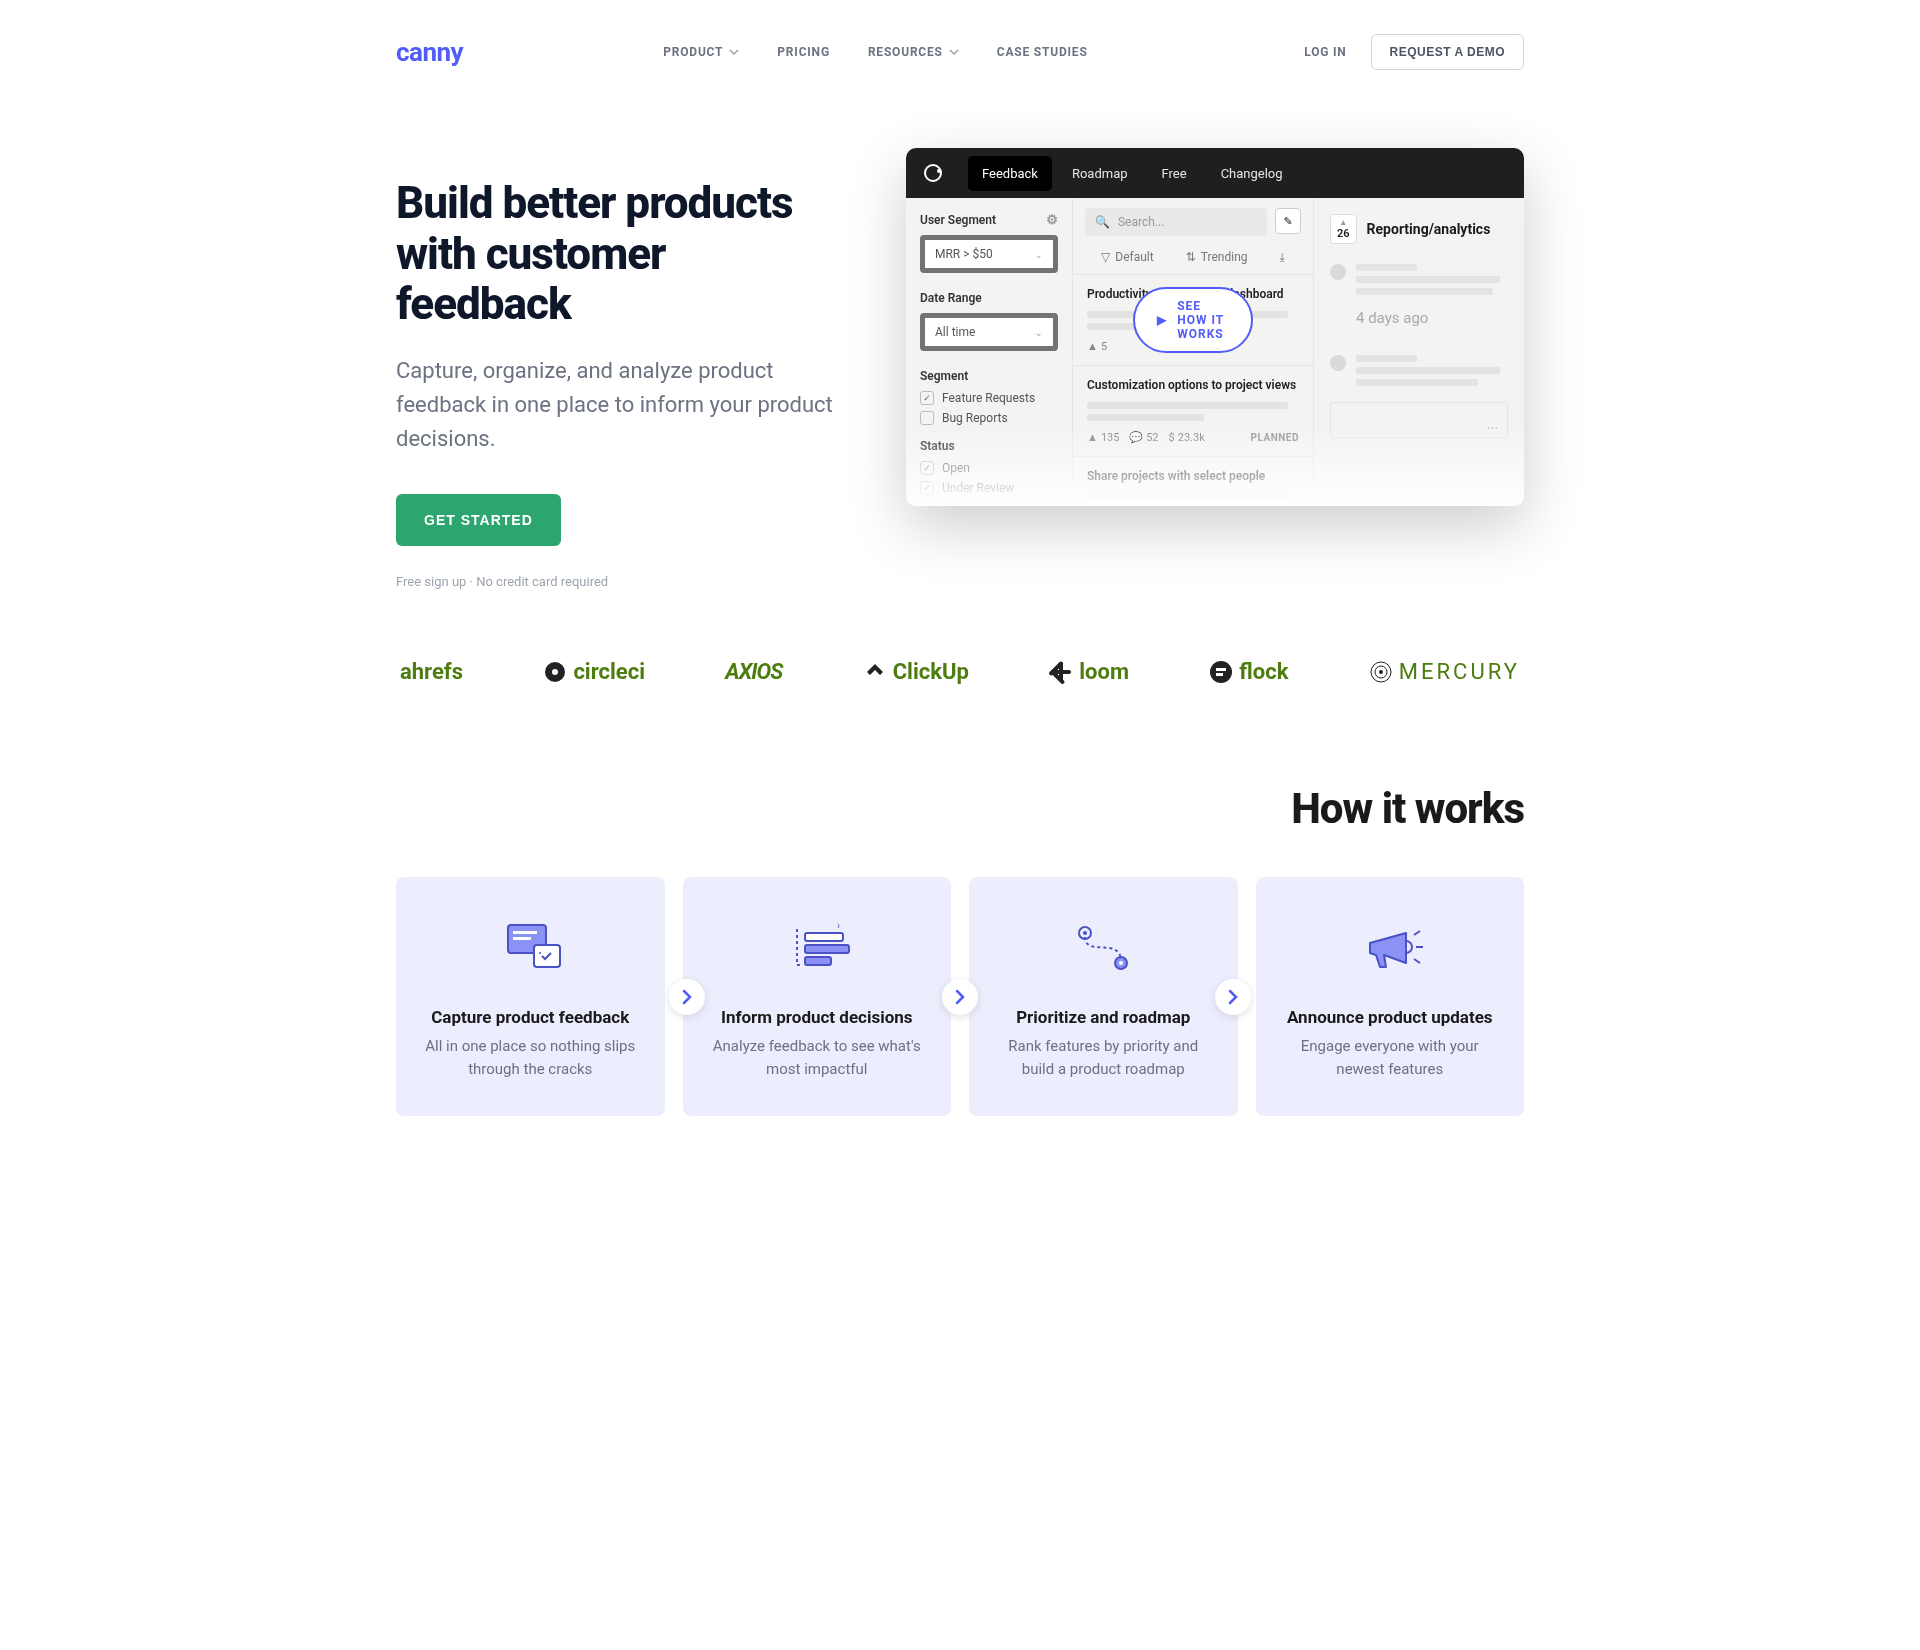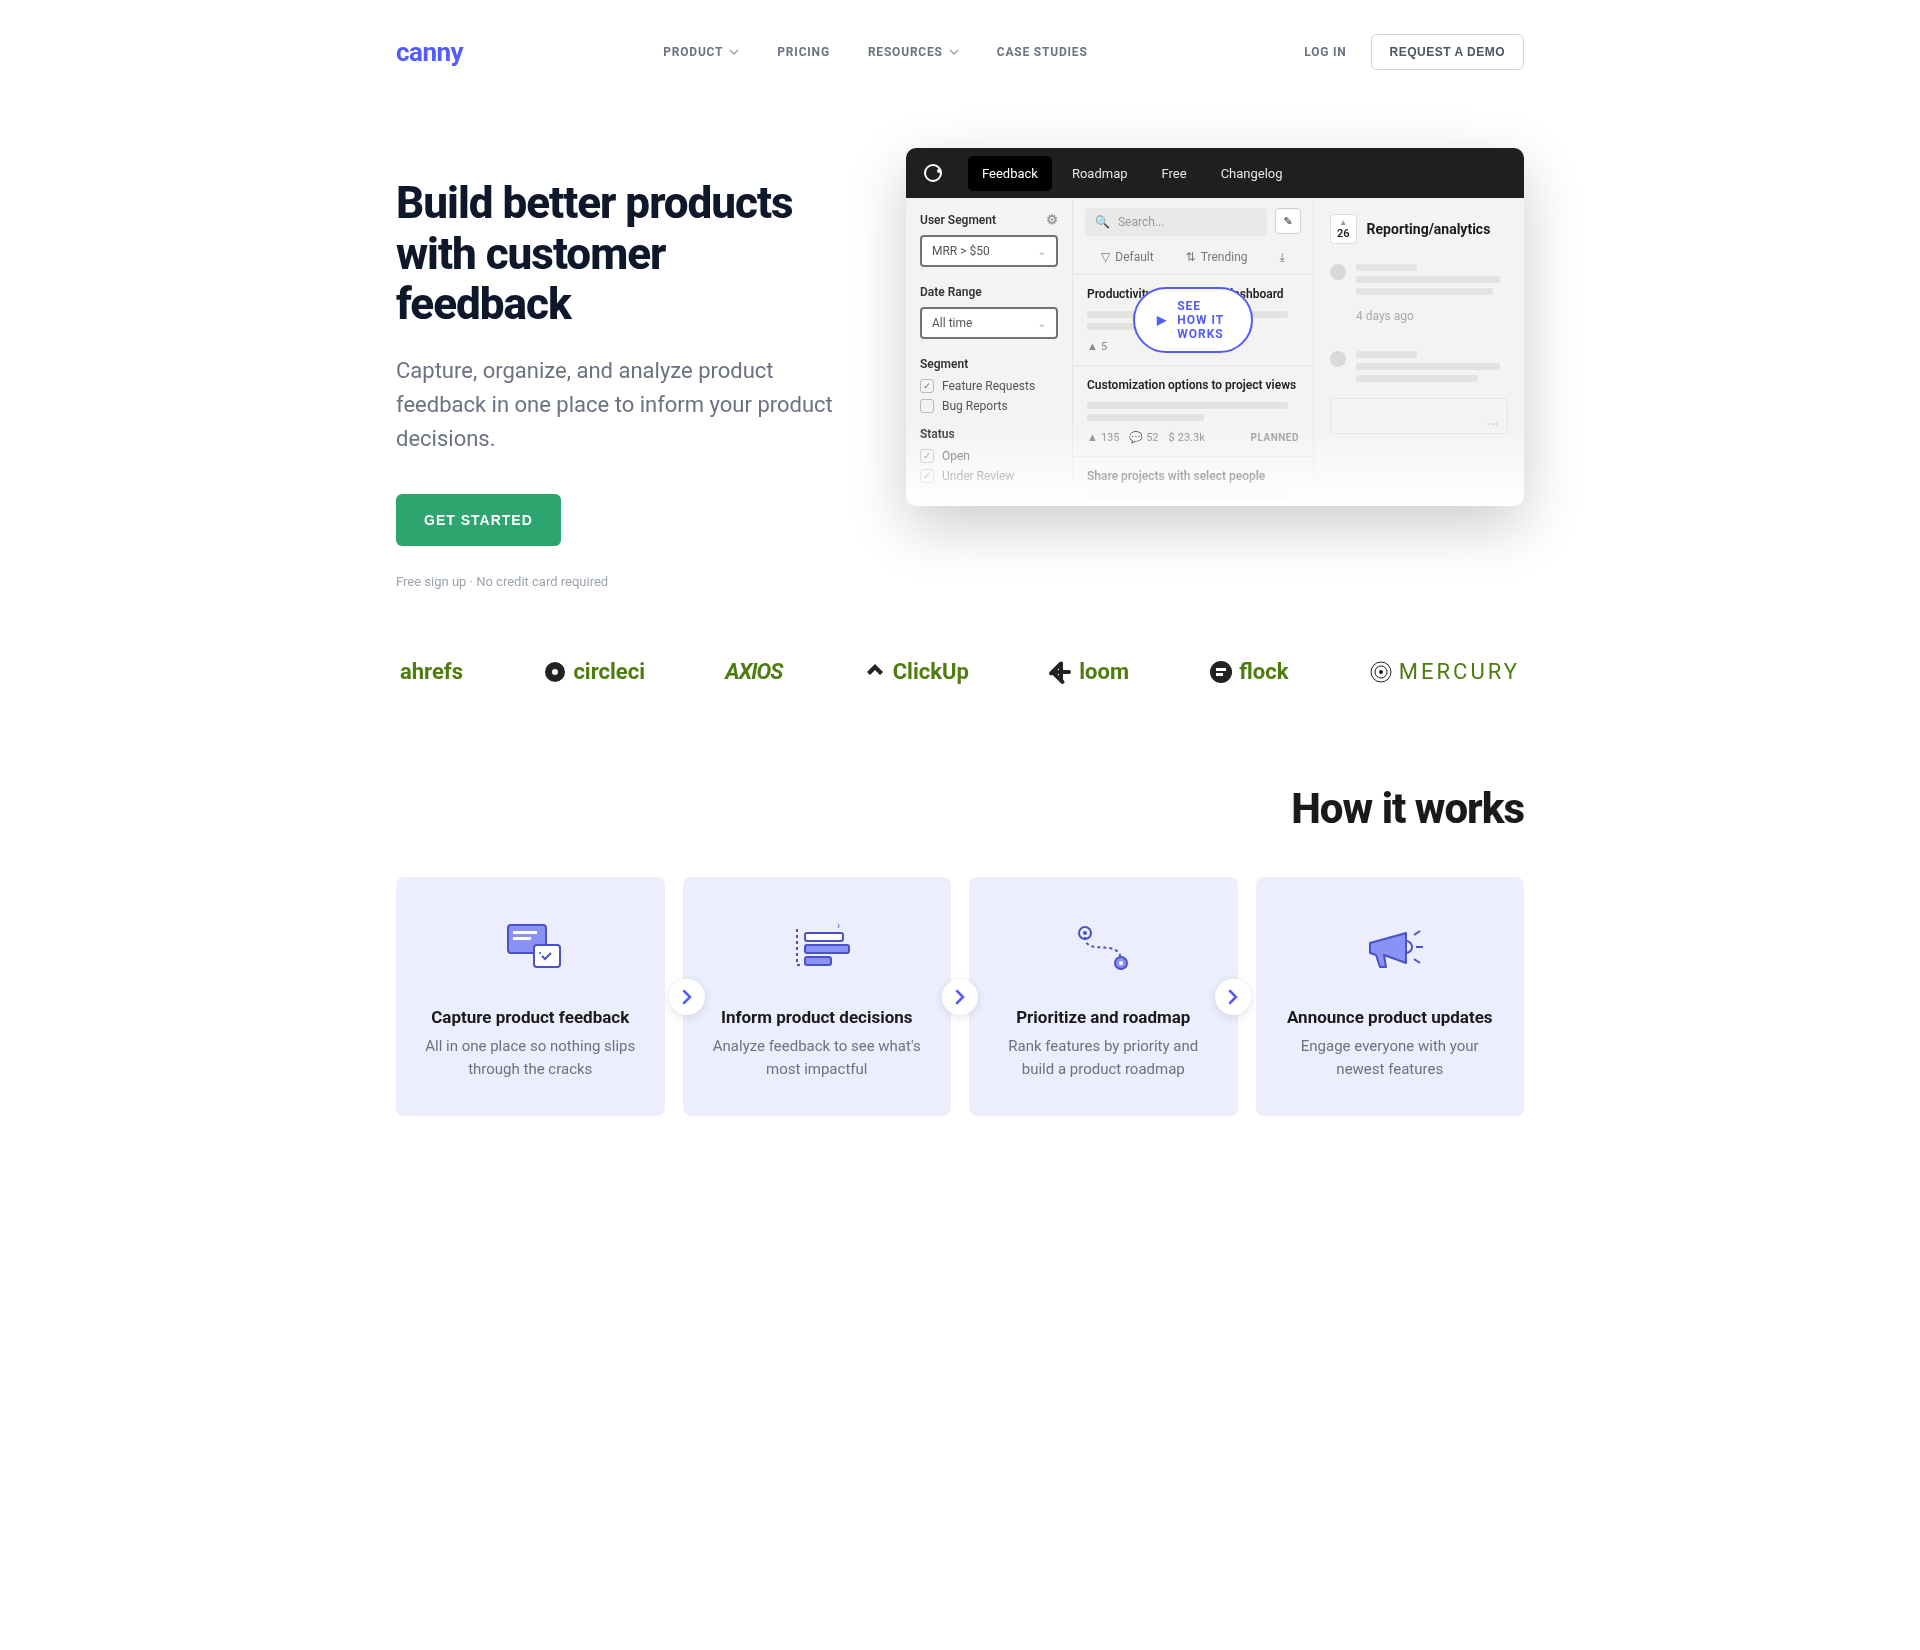--- a/index.html
+++ b/index.html
@@ -27,21 +27,21 @@
 .app { flex:1; background:#f3f3f2; border-radius:10px; box-shadow:0 20px 60px rgba(0,0,0,0.2); overflow:hidden; height:358px; position:relative; }
 .app-header { background:#1f1f1f; display:flex; align-items:center; padding:0 18px; height:50px; gap:6px; }
 .app-logo { width:18px; height:18px; border:2px solid #fff; border-radius:50%; margin-right:20px; position:relative; }
 .app-logo::after { content:''; position:absolute; width:4px; height:4px; background:#fff; border-radius:50%; right:-1px; top:3px; }
 .app-tab { color:#e5e5e5; font-size:13px; padding:10px 14px; border-radius:5px; }
 .app-tab.active { background:#000; color:#fff; }
 .app-body { display:flex; height:308px; }
 .sidebar { width:166px; padding:14px; font-size:12px; color:#333; }
 .sb-head { display:flex; justify-content:space-between; align-items:center; font-weight:600; color:#333; margin-bottom:8px; }
 .gear { color:#999; font-size:13px; }
-.sb-sel { background:#fff; border:2px solid #737373; border-radius:4px; padding:7px 10px; font-size:12px; color:#555; display:flex; justify-content:space-between; align-items:center; margin-bottom:18px; }
+.sb-sel { background:#fff; border:5px solid #737373; border-radius:4px; padding:7px 10px; font-size:12px; color:#555; display:flex; justify-content:space-between; align-items:center; margin-bottom:18px; }
 .sb-label { font-weight:600; color:#333; margin-bottom:8px; font-size:12px; }
 .sb-check { display:flex; align-items:center; gap:8px; font-size:12px; color:#555; margin-bottom:6px; }
 .cb { width:14px; height:14px; border:1px solid #bbb; border-radius:3px; display:inline-flex; align-items:center; justify-content:center; font-size:9px; color:#666; }
 
 .feed { flex:1; border-left:1px solid #e5e5e5; border-right:1px solid #e5e5e5; position:relative; }
 .feed-top { padding:10px 12px; display:flex; gap:8px; }
 .search { flex:1; background:#e9e9e8; border-radius:4px; padding:7px 10px; display:flex; align-items:center; gap:8px; font-size:12px; color:#999; }
 .pencil { width:26px; height:26px; border:1px solid #ccc; border-radius:4px; display:flex; align-items:center; justify-content:center; background:#fff; font-size:11px; }
 .feed-sort { display:flex; justify-content:space-around; padding:4px 12px 10px; font-size:12px; color:#777; border-bottom:1px solid #e5e5e5; }
 .sort-item { display:flex; align-items:center; gap:5px; }
@@ -56,21 +56,21 @@
 
 .detail { width:210px; padding:16px; }
 .det-head { display:flex; align-items:center; gap:10px; margin-bottom:20px; }
 .upv { display:flex; flex-direction:column; align-items:center; border:1px solid #ddd; border-radius:4px; padding:3px 6px; font-size:11px; font-weight:600; background:#fff; }
 .upv-arrow { font-size:8px; color:#999; }
 .det-title { font-size:14px; font-weight:700; }
 .det-row { display:flex; gap:10px; margin-bottom:14px; align-items:flex-start; }
 .avatar { width:16px; height:16px; border-radius:50%; background:#d9d9d8; }
 .det-lines { flex:1; display:flex; flex-direction:column; gap:5px; }
 .dln { height:7px; background:#e3e3e2; border-radius:2px; }
-.det-date { font-size:12px; color:#aaa; margin-left:26px; margin-bottom:28px; }
+.det-date { font-size:15px; color:#aaa; margin-left:26px; margin-bottom:28px; }
 .det-box { border:1px solid #e5e5e5; border-radius:4px; height:36px; margin-top:16px; position:relative; }
 .det-box::after { content:'•••'; position:absolute; right:8px; bottom:4px; color:#ccc; font-size:9px; letter-spacing:1px; }
 .fade { position:absolute; bottom:0; left:0; right:0; height:80px; background:linear-gradient(transparent, #fff); pointer-events:none; }
 
 
 .logos { display:flex; justify-content:space-between; align-items:center; margin-top:70px; padding:0 4px; }
 .logo-item { font-size:22px; font-weight:700; color:#4d7c0f; display:flex; align-items:center; gap:6px;text-align:right; }
 .logo-icon { width:24px; height:24px; }
 
 

